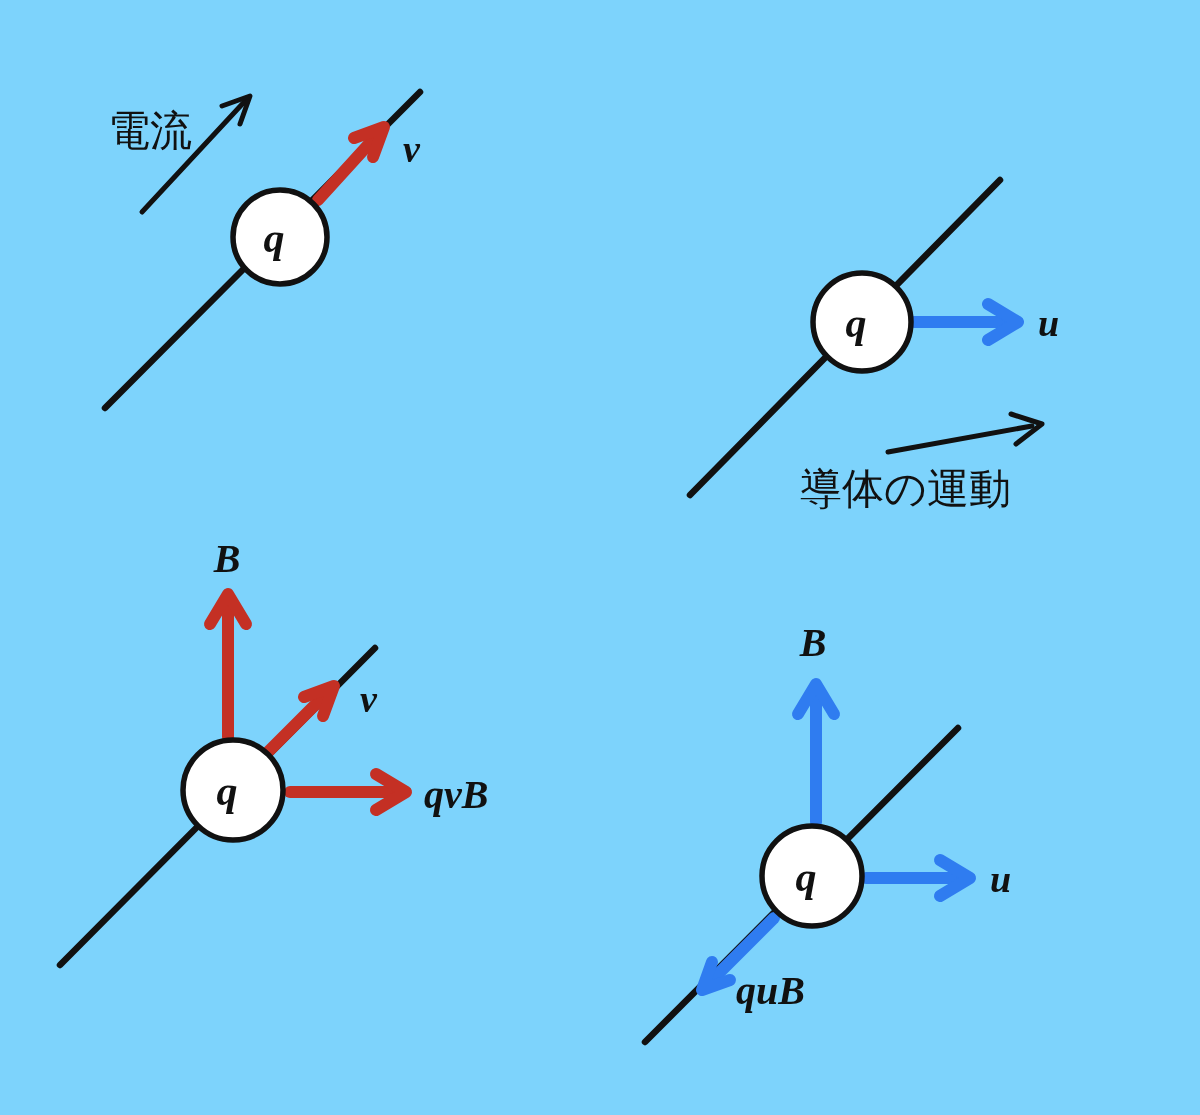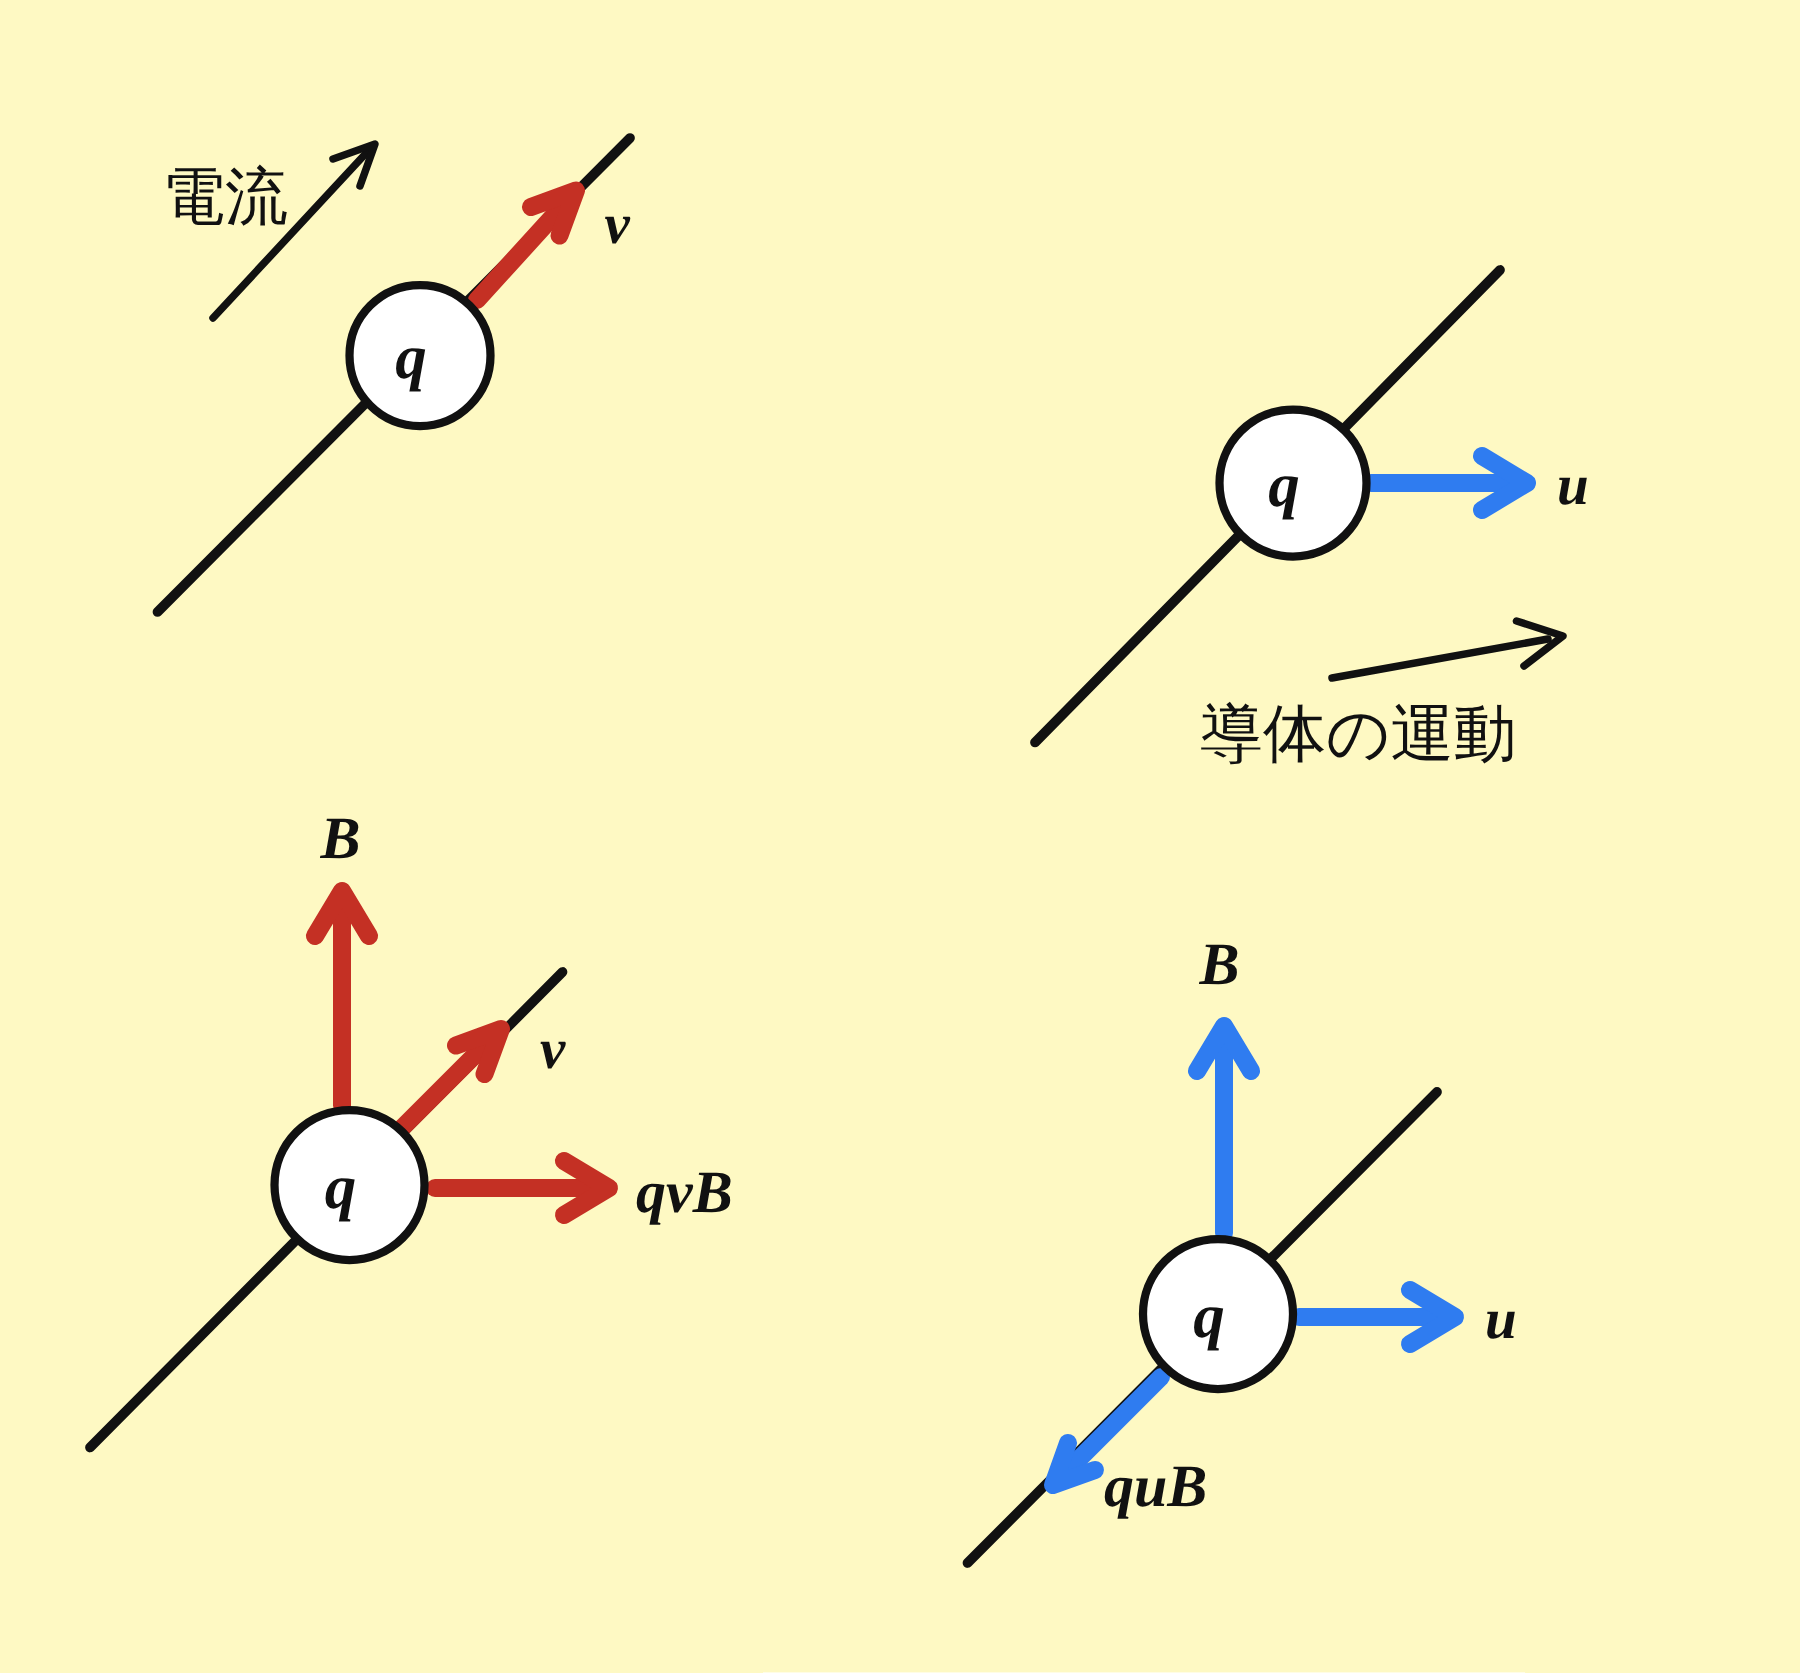--- a/index.html
+++ b/index.html
@@ -8,21 +8,21 @@
     --black: #111111;
   }
   html, body {
     margin: 0;
     padding: 0;
     background: #ffffff;
   }
   .canvas {
     width: 1200px;
     height: 1115px;
-    background: #fef9c3;
+    background: #7dd3fc;
     position: relative;
   }
   svg { display: block; }
   .conductor {
     stroke: var(--black);
     stroke-width: 6.5;
     fill: none;
     stroke-linecap: round;
   }
   .charge {

